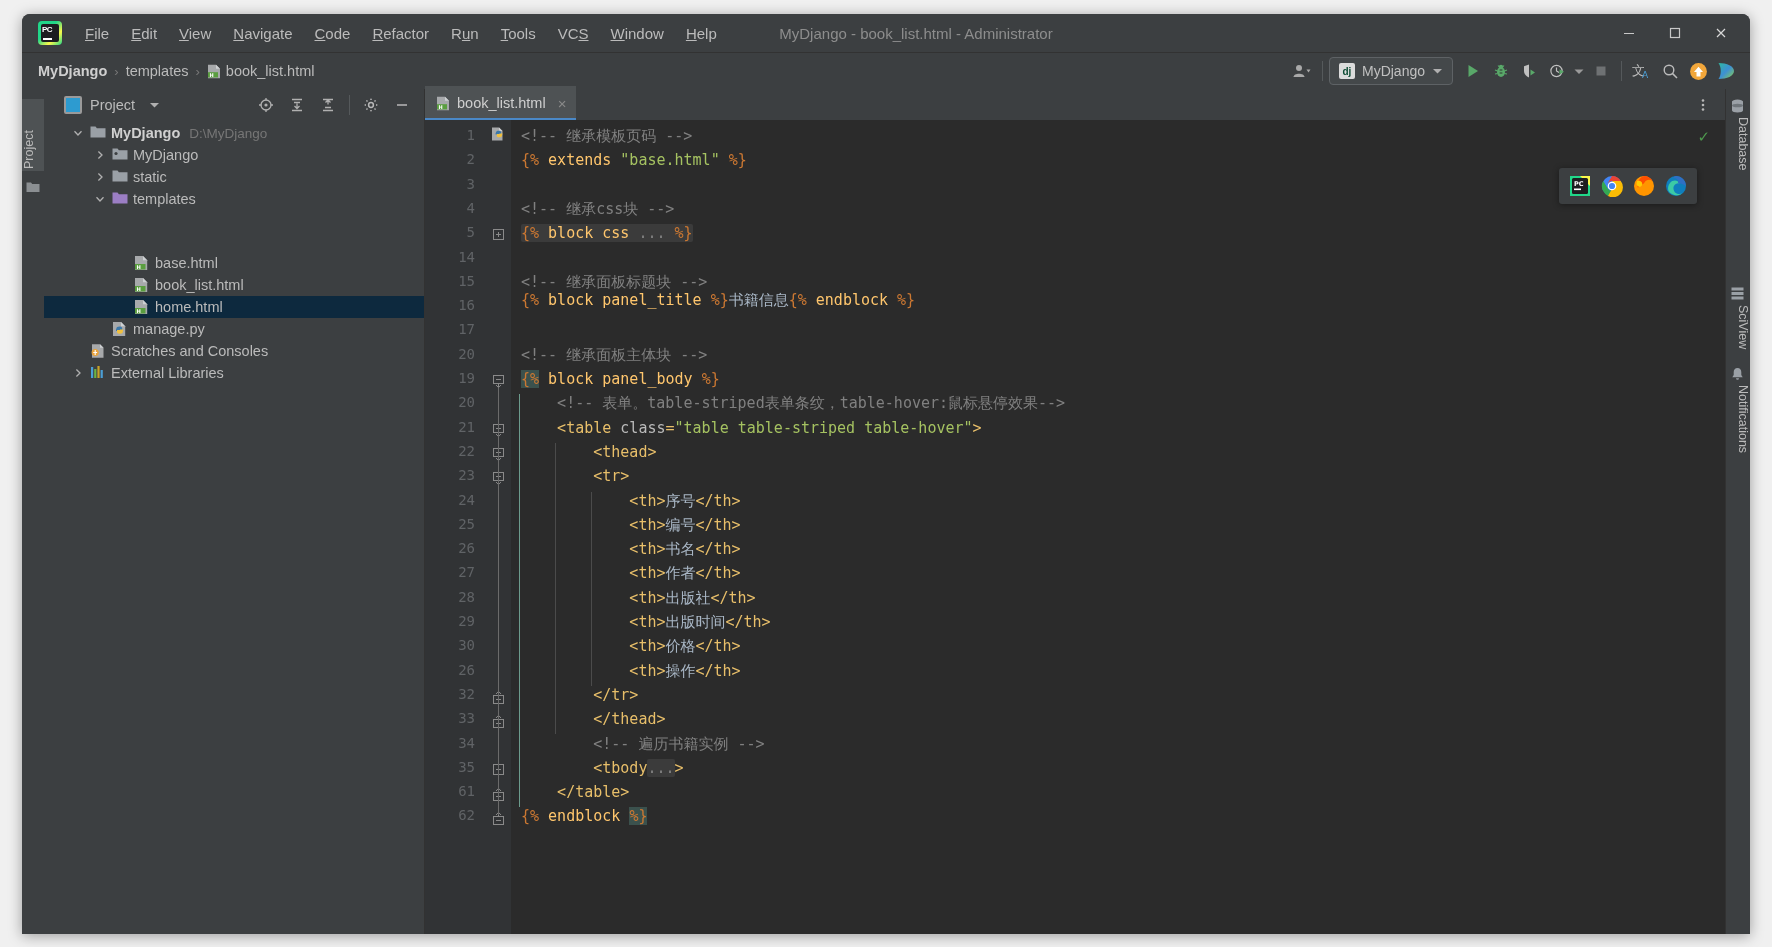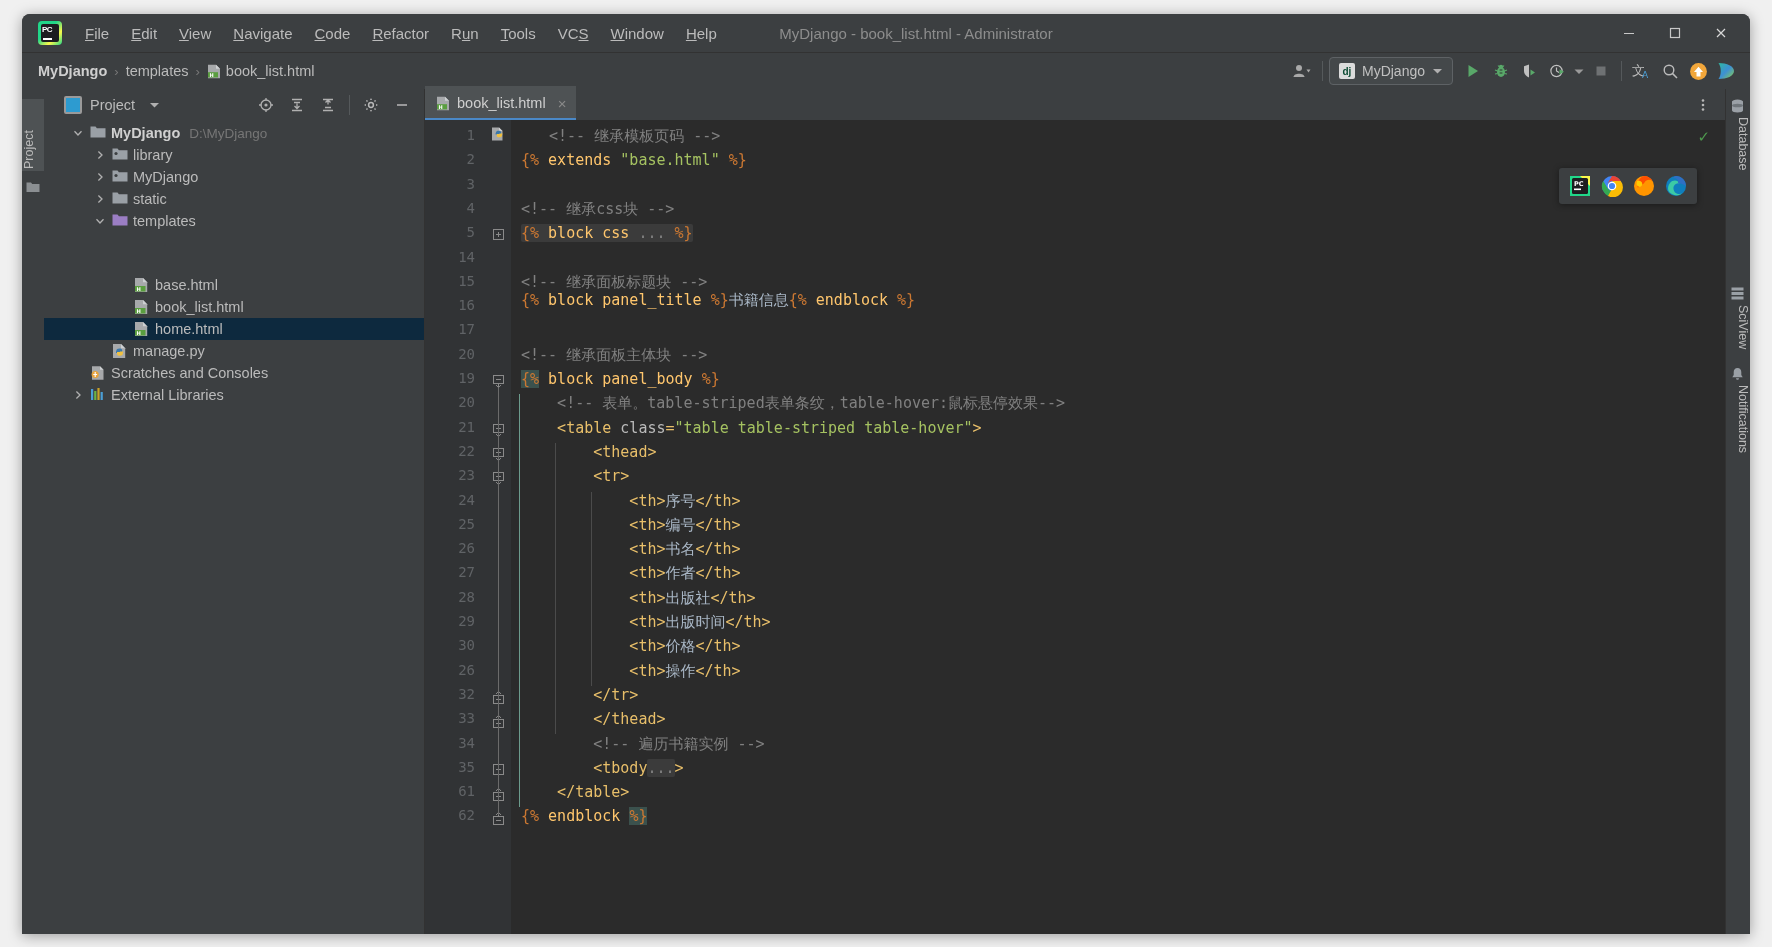--- a/index.html
+++ b/index.html
@@ -332,34 +332,20 @@
               <svg width="10" height="10" viewBox="0 0 10 10">
                 <path d="M3.4 1.5 L7 5 L3.4 8.5" stroke="#b0b0b0" stroke-width="1.3" fill="none"></path>
               </svg>
             </div>
             <span class="ico" style="margin-left: 4px;">
               <svg width="16" height="14" viewBox="0 0 16 14">
                 <path d="M.5 1.5 h5 l1.4 1.7 H15.5 v9.3 H.5 Z" fill="#9aa0a6"></path>
                 <circle cx="4" cy="6.5" r="1.6" fill="#3c3f41"></circle>
               </svg>
             </span>
-            <span class="nlabel">library</span>
-          </div>
-          <div class="node" style="padding-left: 48px;">
-            <div class="arrow">
-              <svg width="10" height="10" viewBox="0 0 10 10">
-                <path d="M3.4 1.5 L7 5 L3.4 8.5" stroke="#b0b0b0" stroke-width="1.3" fill="none"></path>
-              </svg>
-            </div>
-            <span class="ico" style="margin-left: 4px;">
-              <svg width="16" height="14" viewBox="0 0 16 14">
-                <path d="M.5 1.5 h5 l1.4 1.7 H15.5 v9.3 H.5 Z" fill="#9aa0a6"></path>
-                <circle cx="4" cy="6.5" r="1.6" fill="#3c3f41"></circle>
-              </svg>
-            </span>
             <span class="nlabel">MyDjango</span>
           </div>
           <div class="node" style="padding-left: 48px;">
             <div class="arrow">
               <svg width="10" height="10" viewBox="0 0 10 10">
                 <path d="M3.4 1.5 L7 5 L3.4 8.5" stroke="#b0b0b0" stroke-width="1.3" fill="none"></path>
               </svg>
             </div>
             <span class="ico" style="margin-left: 4px;">
               <svg width="16" height="14" viewBox="0 0 16 14">
@@ -483,21 +469,21 @@
             </svg>
           </div>
         </div>
       </div>
 
       <div class="codearea">
         <div class="gutter"></div>
         <div class="foldcol"></div>
         <div class="codeinner" id="codeinner">
             <div class="ln" style="top: 7px; left: 6px;">1</div>
-            <div class="row" style="top: 7px; left: 96px; margin-left: 28px;"><span class="cm">&lt;!-- 继承模板页码 --&gt;</span></div>
+            <div class="row" style="top: 7px; left: 96px;"><span class="cm">&lt;!-- 继承模板页码 --&gt;</span></div>
             <div class="ln" style="top: 31.3px; left: 6px;">2</div>
             <div class="row" style="top: 31.3px; left: 96px;"><span class="kw">{%</span><span class="djk"> extends </span><span class="st">"base.html"</span><span class="kw"> %}</span></div>
             <div class="ln" style="top: 55.6px; left: 6px;">3</div>
             <div class="row" style="top: 55.6px; left: 96px;"></div>
             <div class="ln" style="top: 79.9px; left: 6px;">4</div>
             <div class="row" style="top: 79.9px; left: 96px;"><span class="cm">&lt;!-- 继承css块 --&gt;</span></div>
             <div class="ln" style="top: 104.2px; left: 6px;">5</div>
             <div class="foldmark" style="top: 109.2px; left: 68px; font-size: 11px;">
               <svg width="11" height="11" viewBox="0 0 11 11">
                 <rect x=".5" y=".5" width="10" height="10" stroke="#8a8a8a" fill="none"></rect>

